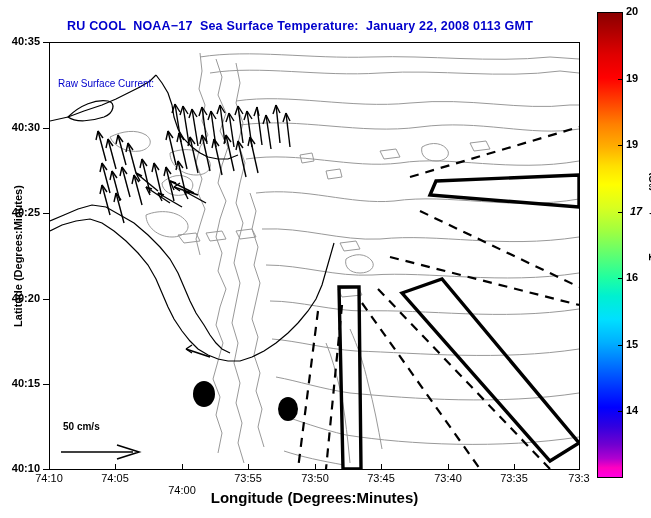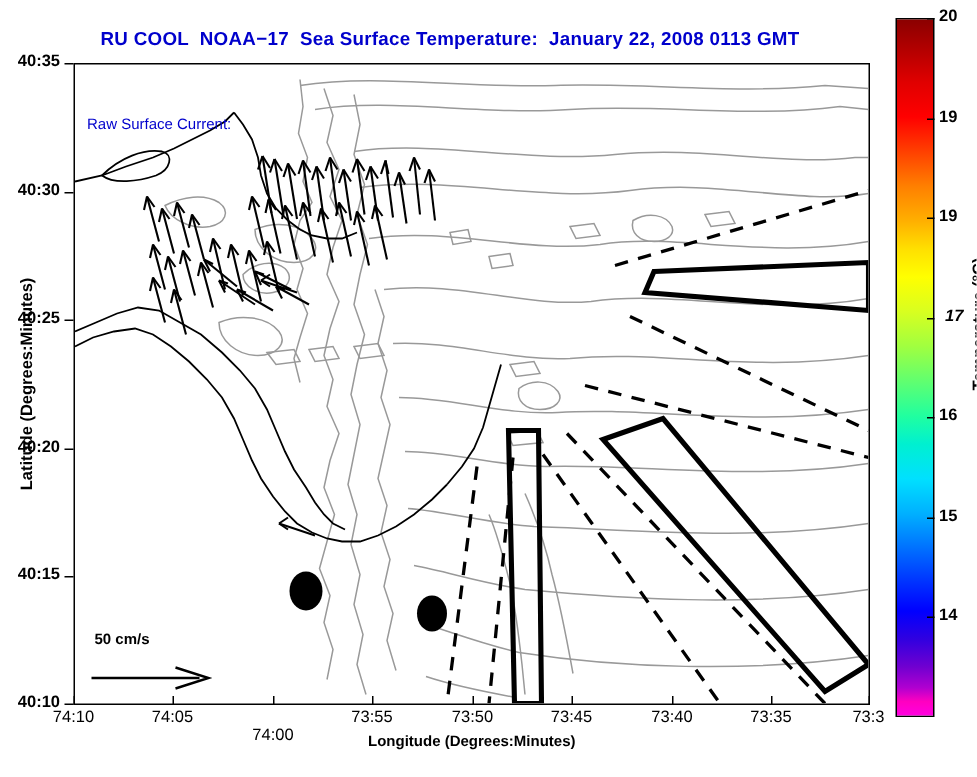--- a/index.html
+++ b/index.html
@@ -27,21 +27,21 @@
   #scalearrow{position:absolute;left:6px;top:22px;}
 
   
   .tick{position:absolute;background:#000;}
   .xtlab{position:absolute;font-size:11px;font-weight:normal;color:#000;
          text-align:center;width:60px;}
   .ytlab{position:absolute;font-size:11px;font-weight:bold;color:#000;
          text-align:right;width:42px;}
 
   #xlabel{position:absolute;left:49px;top:489px;width:531px;text-align:center;
-          font-size:10px;font-weight:bold;color:#000;}
+          font-size:15px;font-weight:bold;color:#000;}
   #ylabel{position:absolute;left:-82px;top:250px;width:200px;text-align:center;
           font-size:11px;font-weight:bold;color:#000;
           transform:rotate(-90deg);transform-origin:50% 50%;}
 
   
   #cbar{position:absolute;left:597px;top:12px;width:26px;height:466px;
         border:1px solid #000;box-sizing:border-box;}
   #cbarfill{position:absolute;left:0;top:0;width:100%;height:100%;
      background:linear-gradient(to bottom,
         #8B0000 0%, #B00000 4%, #E00000 9%, #FF0000 14%,

